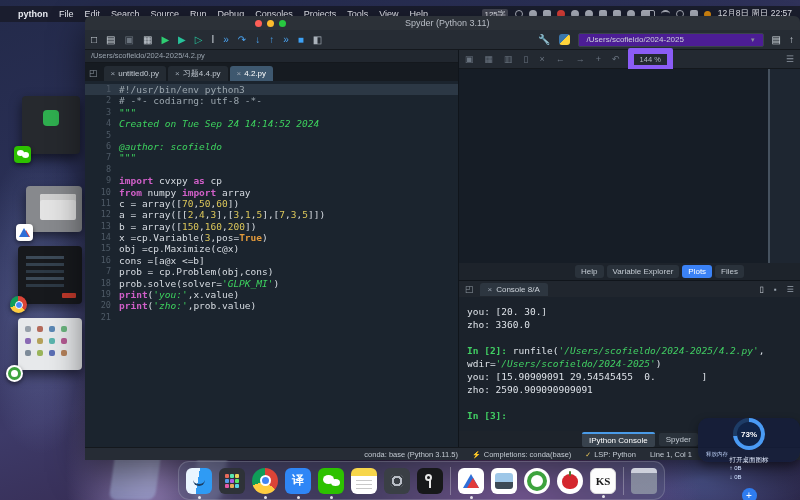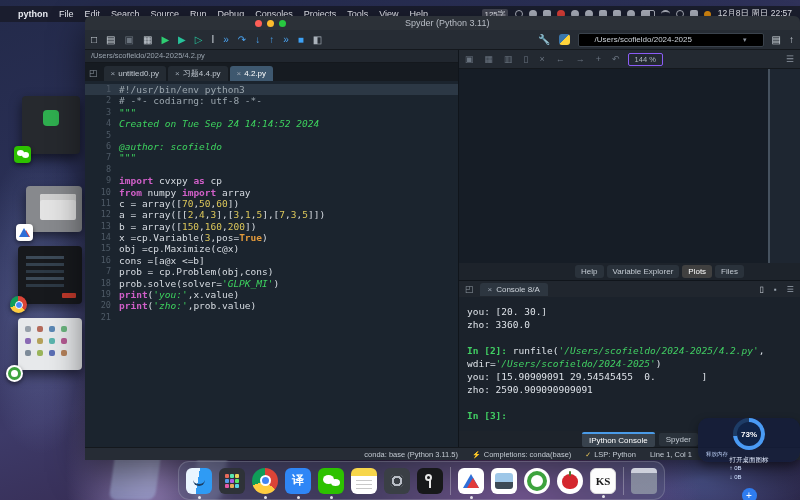--- a/index.html
+++ b/index.html
@@ -69,22 +69,22 @@
   .tl{width:7px;height:7px;border-radius:50%;}
   .tl-close{background:#ff5f57;} .tl-min{background:#febc2e;} .tl-zoom{background:#28c840;}
   .win-title{position:absolute;left:320px;font-size:9px;color:#b9bec6;}
   .toolbar{position:absolute;left:0;top:14px;right:0;height:20px;background:#262c34;border-bottom:1px solid #14181d;
     display:flex;align-items:center;padding:0 6px;box-sizing:border-box;}
   .tb-icons{display:flex;gap:9px;align-items:center;}
   .tbi{font-size:10px;line-height:1;color:#cfd6dd;cursor:default;}
   .tb-right{margin-left:auto;display:flex;align-items:center;gap:8px;}
   .wrench{color:#e8ecf2;font-size:10px;}
   .pylogo{width:11px;height:11px;border-radius:3px;background:linear-gradient(135deg,#3a76ab 0 50%,#ffd43b 50%);}
-  .path-select{width:186px;height:14px;background:#000000;border:1px solid #3a424c;border-radius:2px;
-    color:#cdd3da;font-size:8px;display:flex;align-items:center;padding:0 16px;box-sizing:border-box;}
+  .path-select{width:186px;height:14px;background:#4c1d95;border:1px solid #3a424c;border-radius:2px;
+    color:#cdd3da;font-size:8px;display:flex;align-items:center;padding:0 8px;box-sizing:border-box;}
   .path-select .chev{margin-left:auto;color:#8a929c;font-size:7px;}
   
   .editor-pane{position:absolute;left:0;top:34px;width:373px;bottom:12px;background:#1b242e;border-right:1px solid #10151b;}
   .breadcrumb{height:12px;line-height:12px;font-size:7.5px;color:#9aa4af;background:#21272f;padding-left:6px;border-bottom:1px solid #14181d;}
   .tabbar{height:18px;background:#161b21;display:flex;align-items:flex-end;padding-left:2px;gap:2px;}
   .pane-icon{color:#8f98a3;font-size:9px;margin:0 4px 3px 2px;}
   .tab{display:flex;align-items:center;gap:3px;font-size:8px;color:#c3cad2;background:#242b33;
     padding:2px 7px;border-radius:3px 3px 0 0;white-space:nowrap;cursor:default;}
   .tab.active{background:#3e586f;color:#fff;}
   .tab-x{color:#9aa4af;font-size:8px;}
@@ -94,28 +94,28 @@
   .gutter{width:26px;text-align:right;padding-right:8px;color:#4e5a66;flex:none;font-size:8.5px;}
   .c-cmt{color:#9aa5ad;}
   .c-str,.c-stri{color:#3dd25e;font-style:italic;}
   .c-kw,.c-bi{color:#d05fc8;font-weight:bold;}
   .c-num{color:#dcc75a;}
   .c-kwc{color:#e39a3b;font-weight:bold;}
   .c-txt{color:#d7dce2;}
   .right-pane{position:absolute;left:374px;top:34px;right:0;bottom:12px;background:#1b222b;}
   .plots-toolbar{height:18px;background:#232931;border-bottom:1px solid #14181d;display:flex;align-items:center;padding:0 6px;gap:8px;}
   .pti{color:#6a7480;font-size:9px;line-height:1;}
-  .zoom-box{border:1px solid #8b5cf6;border-radius:2px;color:#aeb6c0;font-size:7.5px;padding:1px 6px;}
+  .zoom-box{border:6px solid #8b5cf6;border-radius:2px;color:#aeb6c0;font-size:7.5px;padding:1px 6px;}
   .pt-menu{margin-left:auto;color:#8f98a3;font-size:9px;}
   .plots-canvas{position:absolute;left:0;top:19px;right:0;height:194px;background:#161d26;}
   .plots-thumbs{position:absolute;right:0;top:0;bottom:0;width:30px;background:#1e2631;border-left:2px solid #46525f;}
   .rtabs{position:absolute;left:0;top:213px;right:0;height:17px;background:#1d232b;display:flex;align-items:center;
     justify-content:flex-end;gap:3px;padding-right:56px;}
   .rtabs .tab{border-radius:3px;padding:2px 6px;background:#2a323b;}
-  .rtabs .tab.active{background:#404040;color:#fff;}
+  .rtabs .tab.active{background:#3b82f6;color:#fff;}
   .console{position:absolute;left:0;top:230px;right:0;bottom:0;background:#1b222b;border-top:1px solid #10151b;}
   .con-header{height:16px;background:#20262e;display:flex;align-items:center;padding:0 6px;gap:6px;}
   .con-tab{display:flex;align-items:center;gap:4px;background:#2d3640;color:#cdd3da;font-size:8px;padding:2px 8px;border-radius:3px 3px 0 0;}
   .con-hicons{margin-left:auto;display:flex;gap:10px;}
   .chi{color:#9aa4af;font-size:8px;}
   .con-output{position:absolute;left:0;top:18px;right:0;bottom:18px;padding:6px 0 0 8px;overflow:hidden;}
   .con-line{height:13px;line-height:13px;font-family:"DejaVu Sans Mono",monospace;font-size:9.5px;white-space:pre;}
   .k-prompt{color:#41cf63;font-weight:bold;}
   .k-strc{color:#41cf63;font-style:italic;}
   .k-out{color:#dde2e8;}

